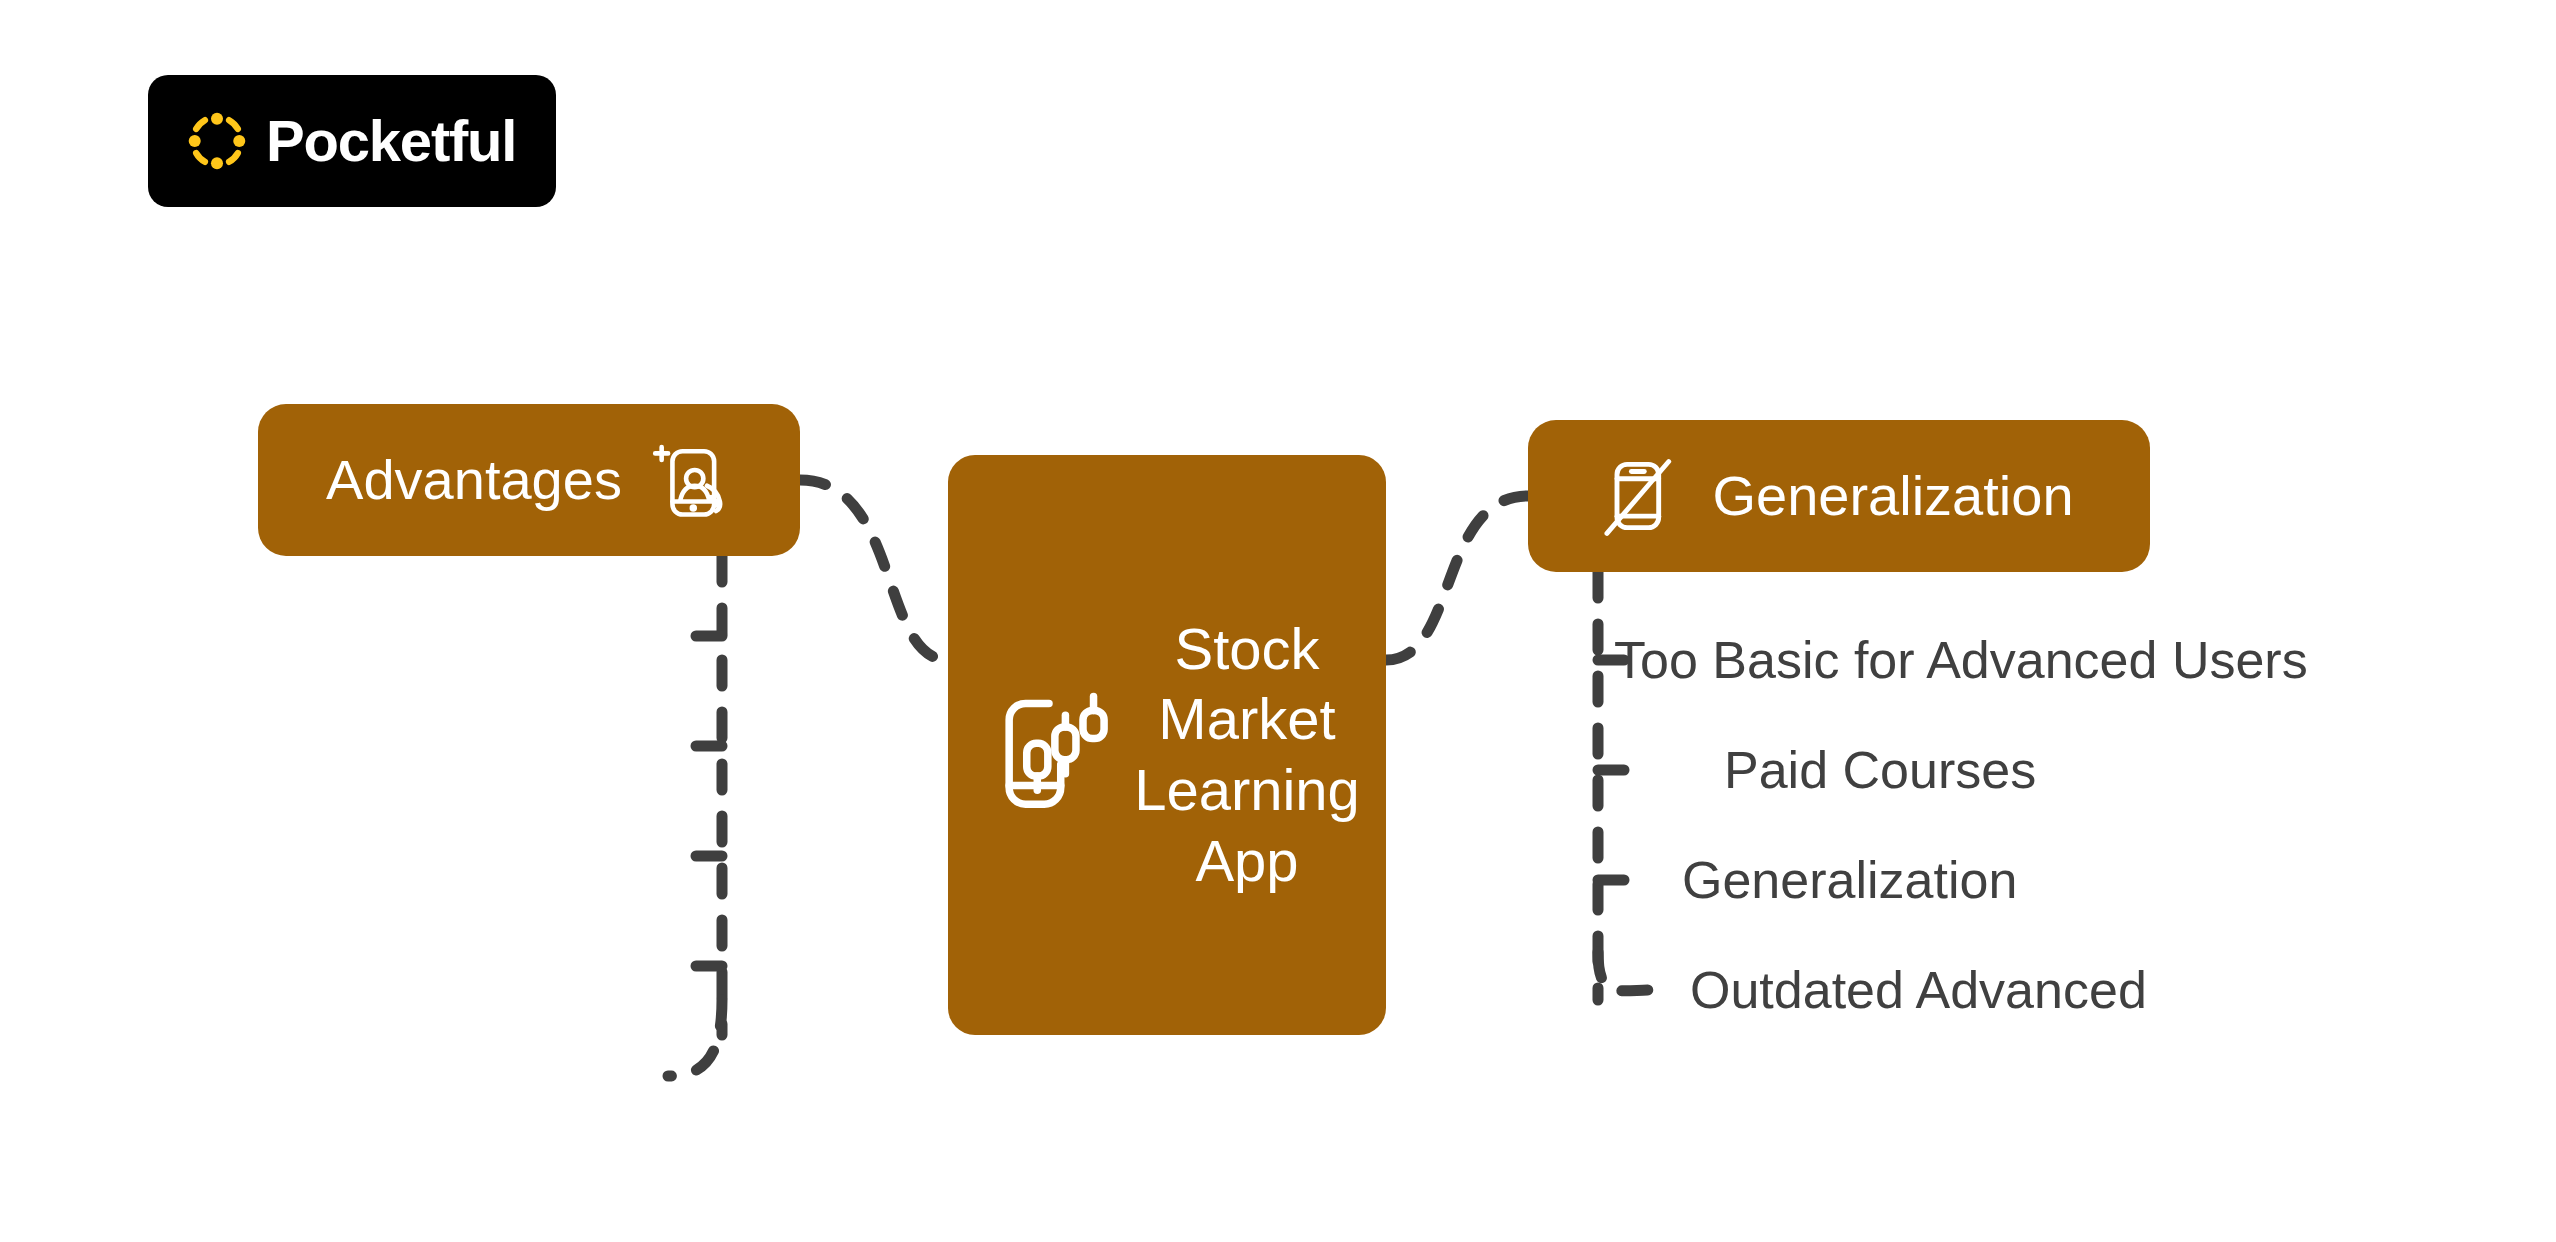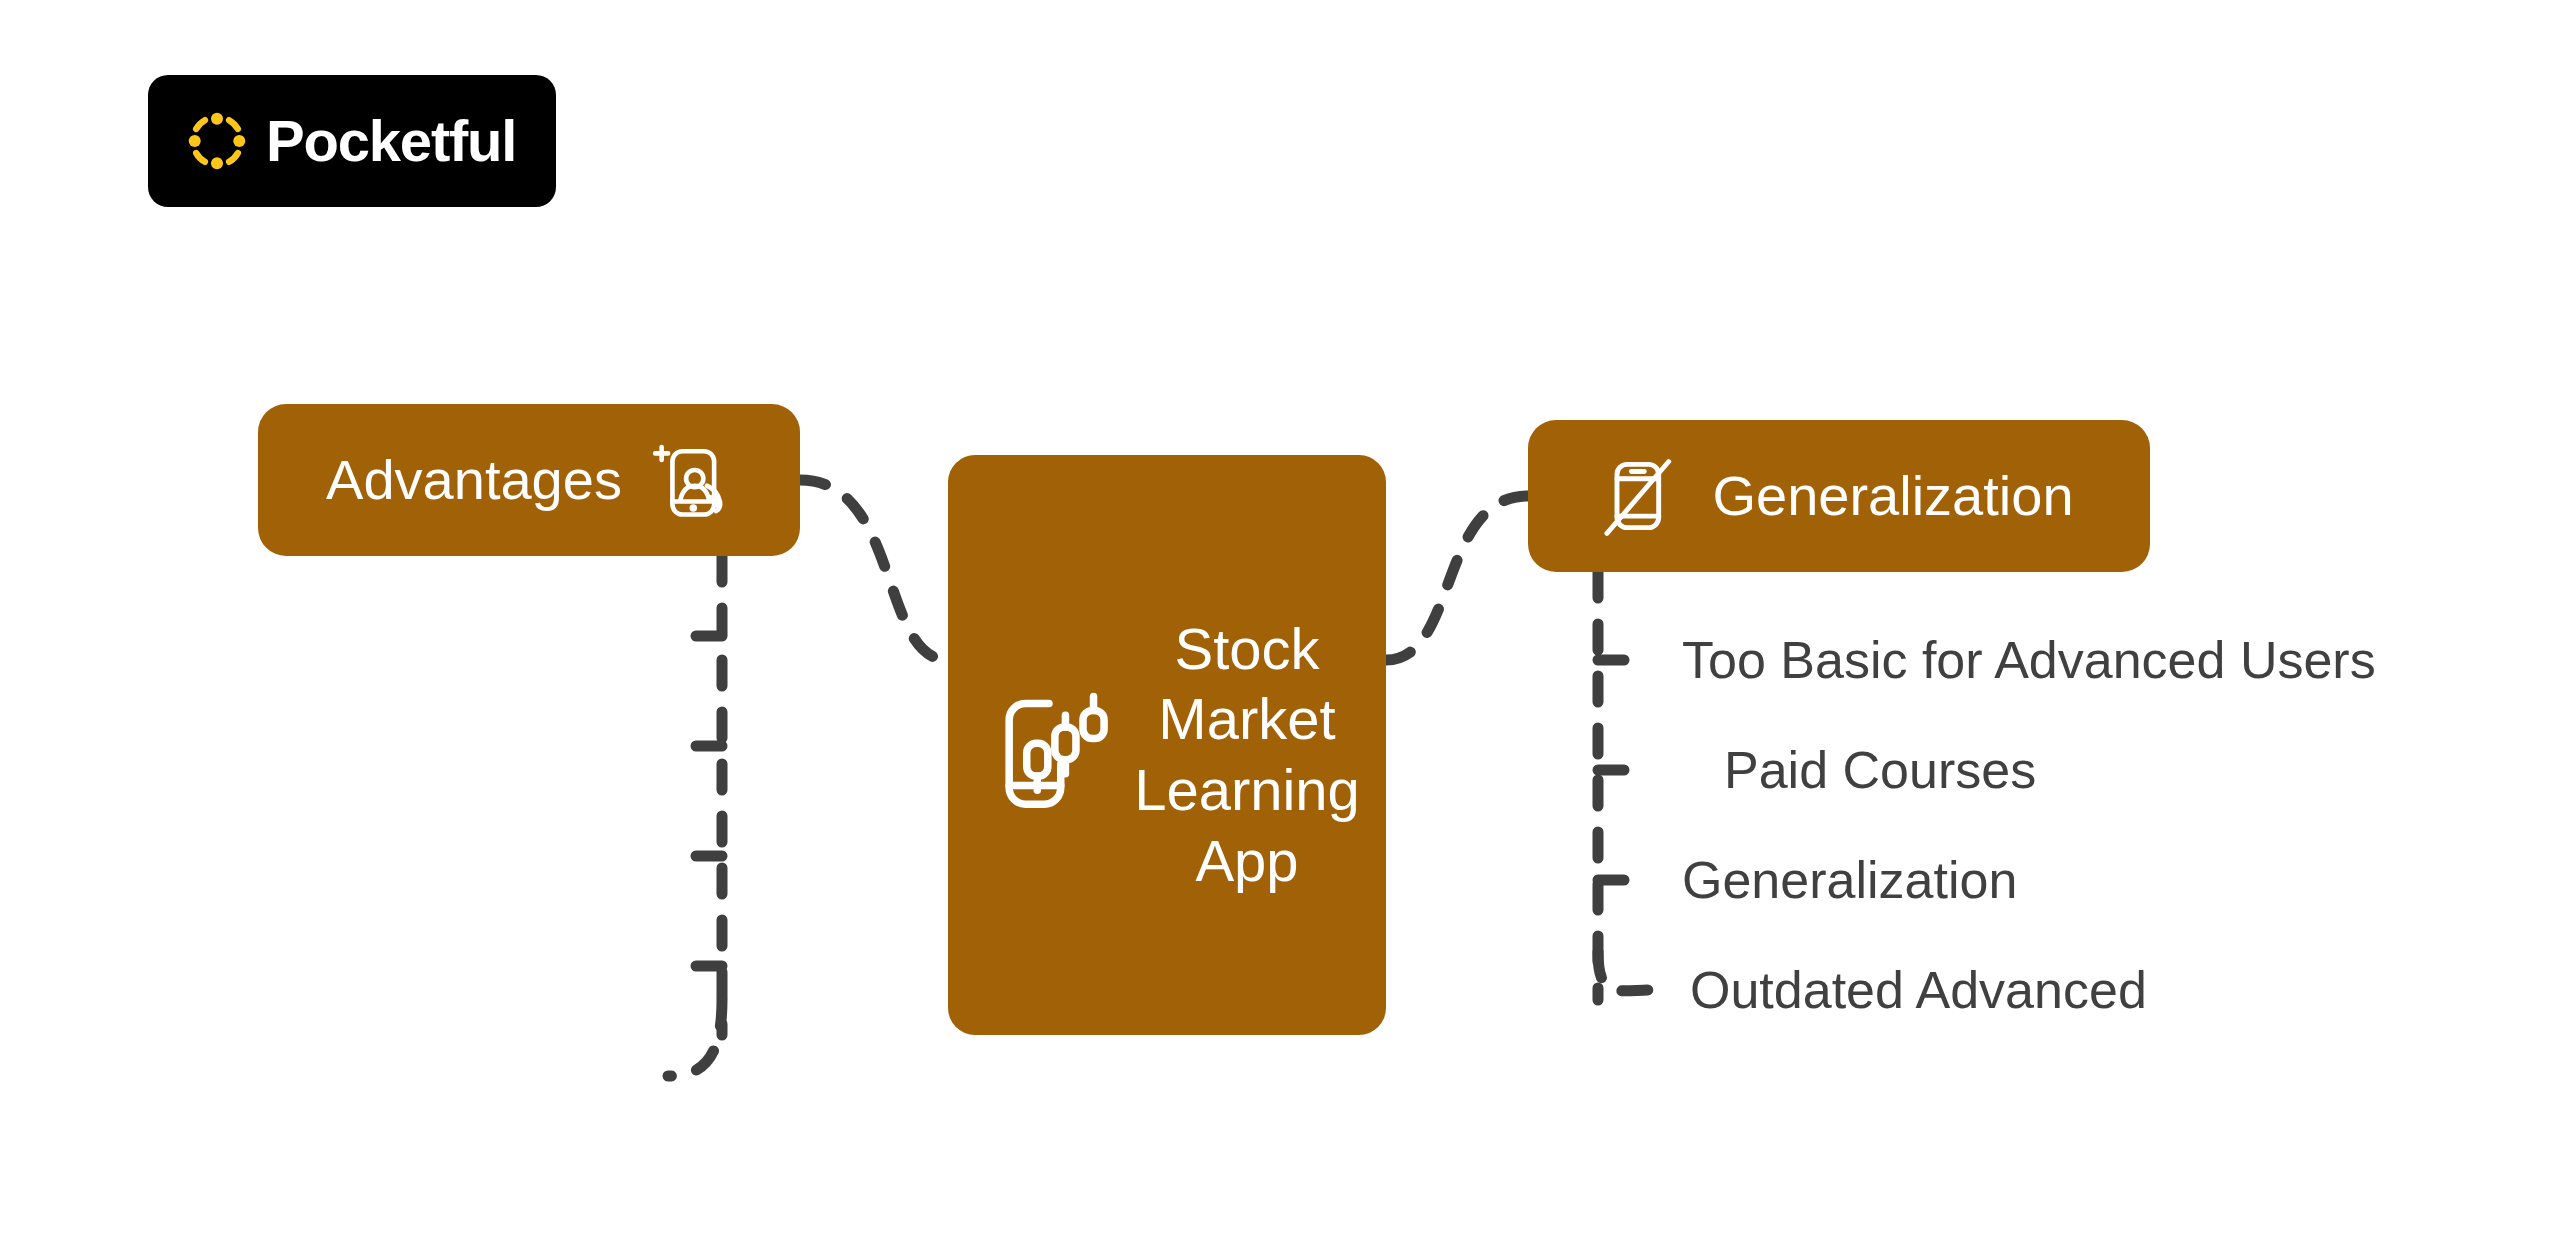--- a/index.html
+++ b/index.html
@@ -196,19 +196,19 @@
 
   <div class="branch-list" id="adv-list">
     
     
     
     
     
   </div>
 
   <div class="branch-list" id="dis-list">
-    <div class="branch-item" style="left:1682px;top:634px;">Too Basic for Advanced Users</div>
+    <div class="branch-item" style="left:1614px;top:634px;">Too Basic for Advanced Users</div>
     <div class="branch-item" style="left:1690px;top:744px;margin-left:34px;">Paid Courses</div>
     <div class="branch-item" style="left:1682px;top:854px;">Generalization</div>
     <div class="branch-item" style="left:1690px;top:964px;">Outdated Advanced</div>
   </div>
 
 </div>
 
 </body></html>

